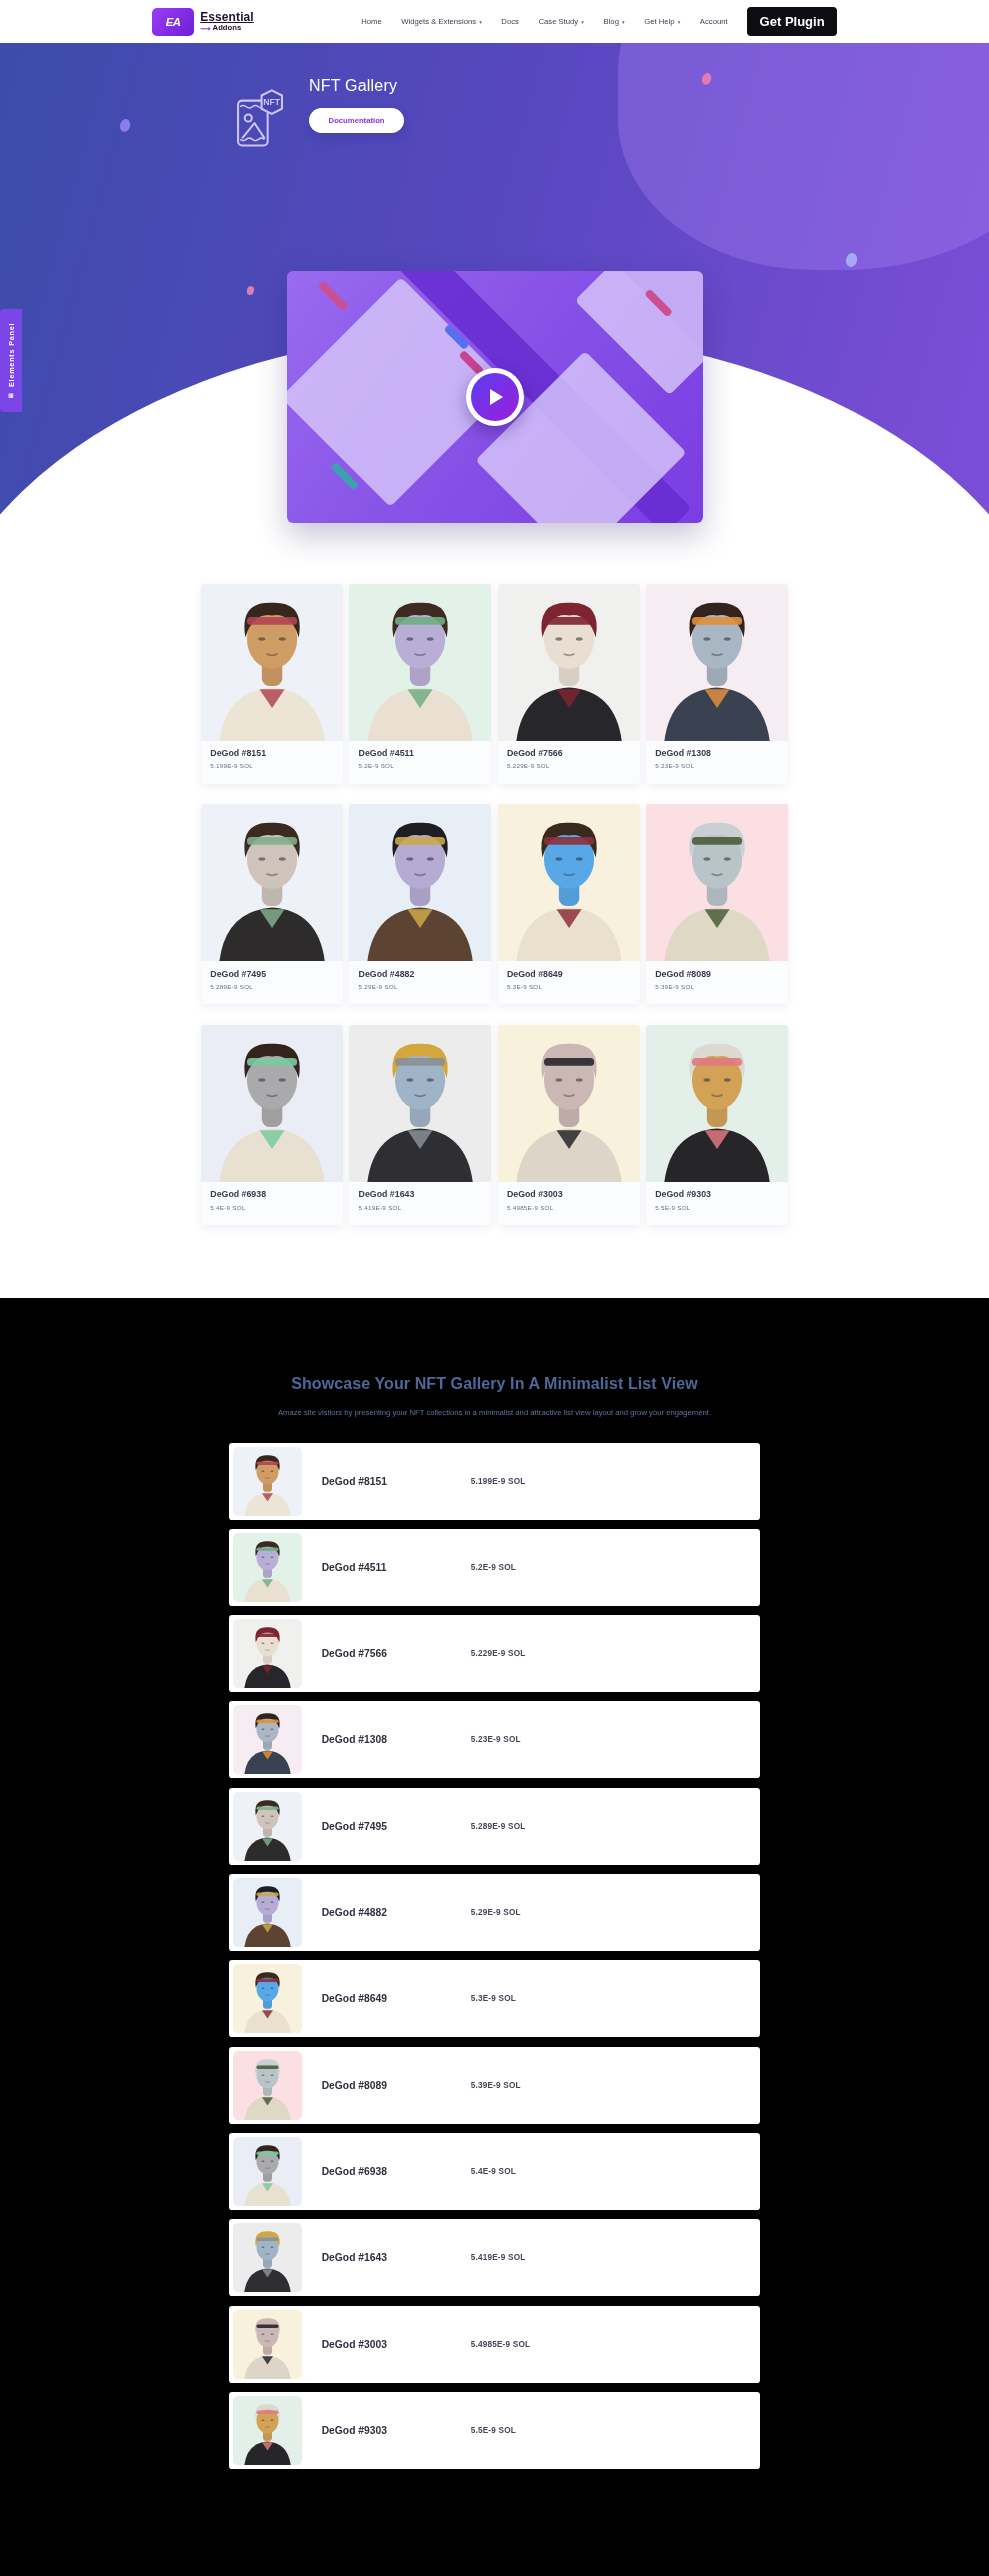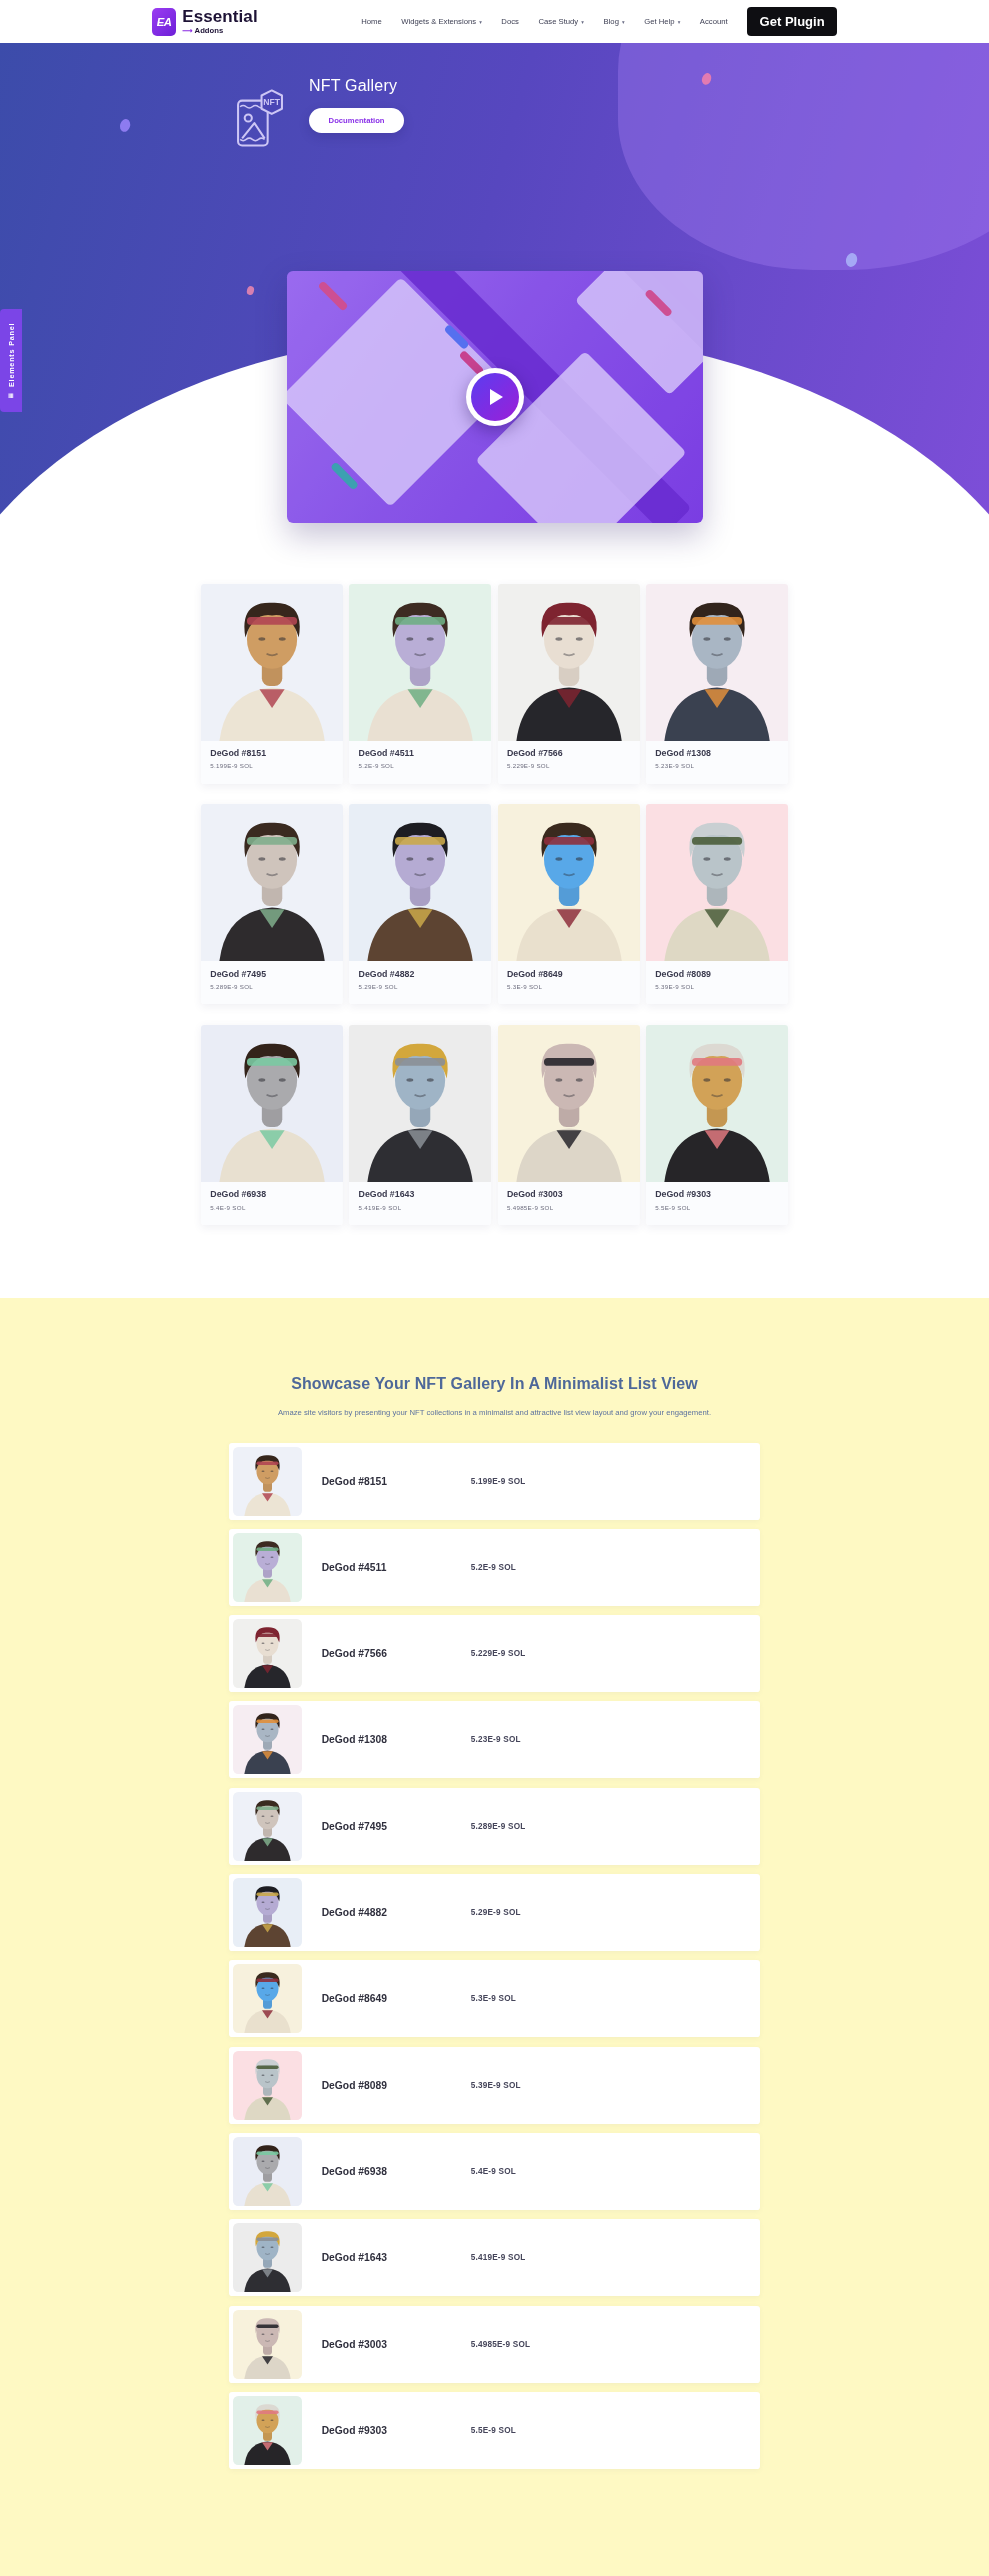--- a/index.html
+++ b/index.html
@@ -9,24 +9,24 @@
     font-family:"Liberation Sans", sans-serif;
     background:#ffffff;
     color:#2c2c3a;
   }
   a { text-decoration:none; color:inherit; cursor:pointer; }
 
   
   .site-header{height:43px;background:#fff;display:flex;align-items:center;position:relative;z-index:30;}
   .header-inner{width:685px;margin:0 auto;display:flex;align-items:center;}
   .logo{display:flex;align-items:center;gap:6.2px;}
-  .logo-mark{width:24px;height:28px;border-radius:5px;background:linear-gradient(135deg,#9b3df2,#6d1fd8);
+  .logo-mark{width:42px;height:28px;border-radius:5px;background:linear-gradient(135deg,#9b3df2,#6d1fd8);
     display:flex;align-items:center;justify-content:center;color:#fff;font-weight:bold;font-size:11.3px;font-style:italic;letter-spacing:-0.5px;}
   .logo-text{line-height:1;}
-  .logo-line1{font-size:17px;font-weight:bold;color:#1d1235;letter-spacing:0.1px;}
+  .logo-line1{font-size:12px;font-weight:bold;color:#1d1235;letter-spacing:0.1px;text-decoration:underline;}
   .logo-line2{font-size:7.7px;font-weight:bold;color:#1d1235;margin-top:1.5px;display:flex;align-items:center;gap:2.1px;}
   .logo-arrow{color:#8a2be2;font-weight:bold;font-size:7.2px;}
   .main-nav{margin-left:auto;display:flex;align-items:center;gap:19.6px;}
   .nav-link{font-size:7.7px;color:#3f4155;display:flex;align-items:center;gap:3.1px;white-space:nowrap;}
   .nav-link .caret{font-size:5.2px;color:#6a6d85;}
   .header-cta{margin-left:19.6px;background:#0e0e12;color:#fff;font-size:13px;font-weight:bold;
     padding:6.7px 12.4px;border-radius:4.1px;border:none;cursor:pointer;}
 
   
   .hero{position:relative;height:472px;background:linear-gradient(105deg,#3c4caa 0%,#5747bf 48%,#7d4ed8 100%);}
@@ -91,21 +91,21 @@
   .section-grid{height:783px;padding-top:49px;background:#fff;}
   .nft-grid{width:587px;margin:19.6px auto 0;display:grid;grid-template-columns:repeat(4,1fr);gap:20.6px 6.2px;}
   .nft-card{background:#fff;border-radius:3.1px;overflow:hidden;box-shadow:0 2.1px 8.2px rgba(60,60,120,.08);}
   .nft-card-media{height:157px;}
   .nft-card-media svg{display:block;width:100%;height:100%;}
   .nft-card-body{padding:7.7px 9.3px 0;height:43px;background:#fbfcfe;}
   .nft-card-name{font-size:8.8px;font-weight:bold;color:#39394d;margin:0 0 4.1px;}
   .nft-card-price{font-size:6.2px;color:#6d6d7e;letter-spacing:0.3px;text-transform:uppercase;}
 
   
-  .section-list{height:1278px;padding-top:77px;background:#fef9c3;}
+  .section-list{height:1278px;padding-top:77px;background:#000000;}
   .nft-list{width:531px;margin:20.6px auto 0;}
   .nft-list-item{background:#fff;border-radius:3.1px;height:77px;margin-bottom:9.3px;display:flex;align-items:center;
     padding:4.1px;box-shadow:0 1.5px 5.2px rgba(80,70,140,.05);}
   .nft-thumb{width:69px;height:69px;border-radius:5.2px;overflow:hidden;flex:0 0 69px;}
   .nft-thumb svg{display:block;width:100%;height:100%;}
   .nft-list-name{font-size:10.3px;font-weight:bold;color:#2f2f3d;margin-left:19.6px;width:149px;}
   .nft-list-price{font-size:8.2px;font-weight:bold;color:#45455a;text-transform:uppercase;letter-spacing:0.2px;}
 </style>
 </head>
 <body>

